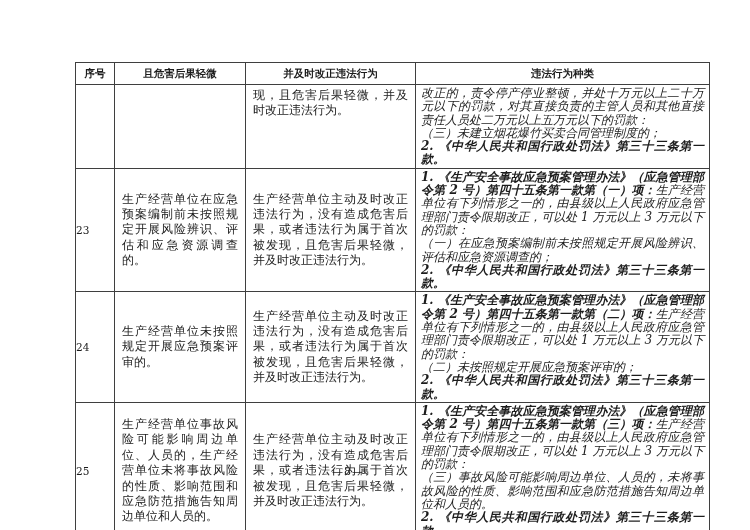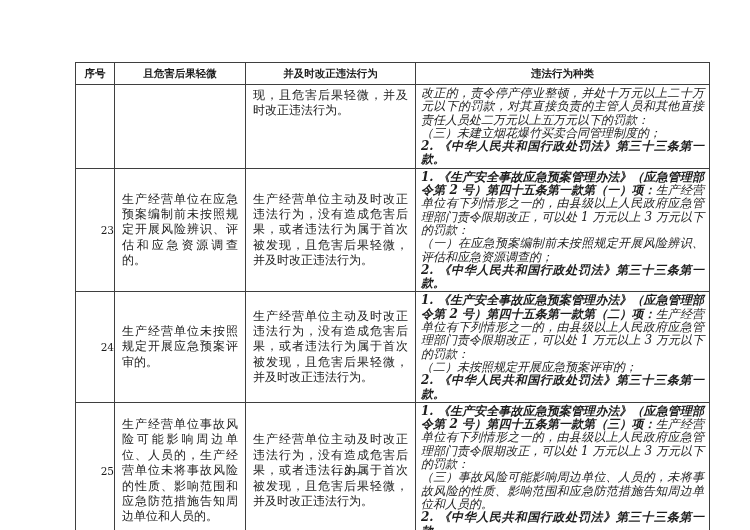--- a/index.html
+++ b/index.html
@@ -30,21 +30,21 @@
     font-size: 12px;
     vertical-align: middle;
     word-break: break-all;
   }
   .doc-table th {
     font-weight: bold;
     font-size: 10.5px;
     height: 21px;
     text-align: center;
   }
-  td.c-no { text-align: right; font-size: 10.5px; }
+  td.c-no { text-align: left; font-size: 10.5px; }
   td.c-beh .cellbox, td.c-cond .cellbox {
     padding: 3px 7px;
     line-height: 15.4px;
     text-align: justify;
     text-align-last: left;
   }
   td.c-legal { vertical-align: top; font-style: italic; }
   td.c-legal .cellbox {
     padding: 2px 5px 1px 5px;
     line-height: 13.3px;

